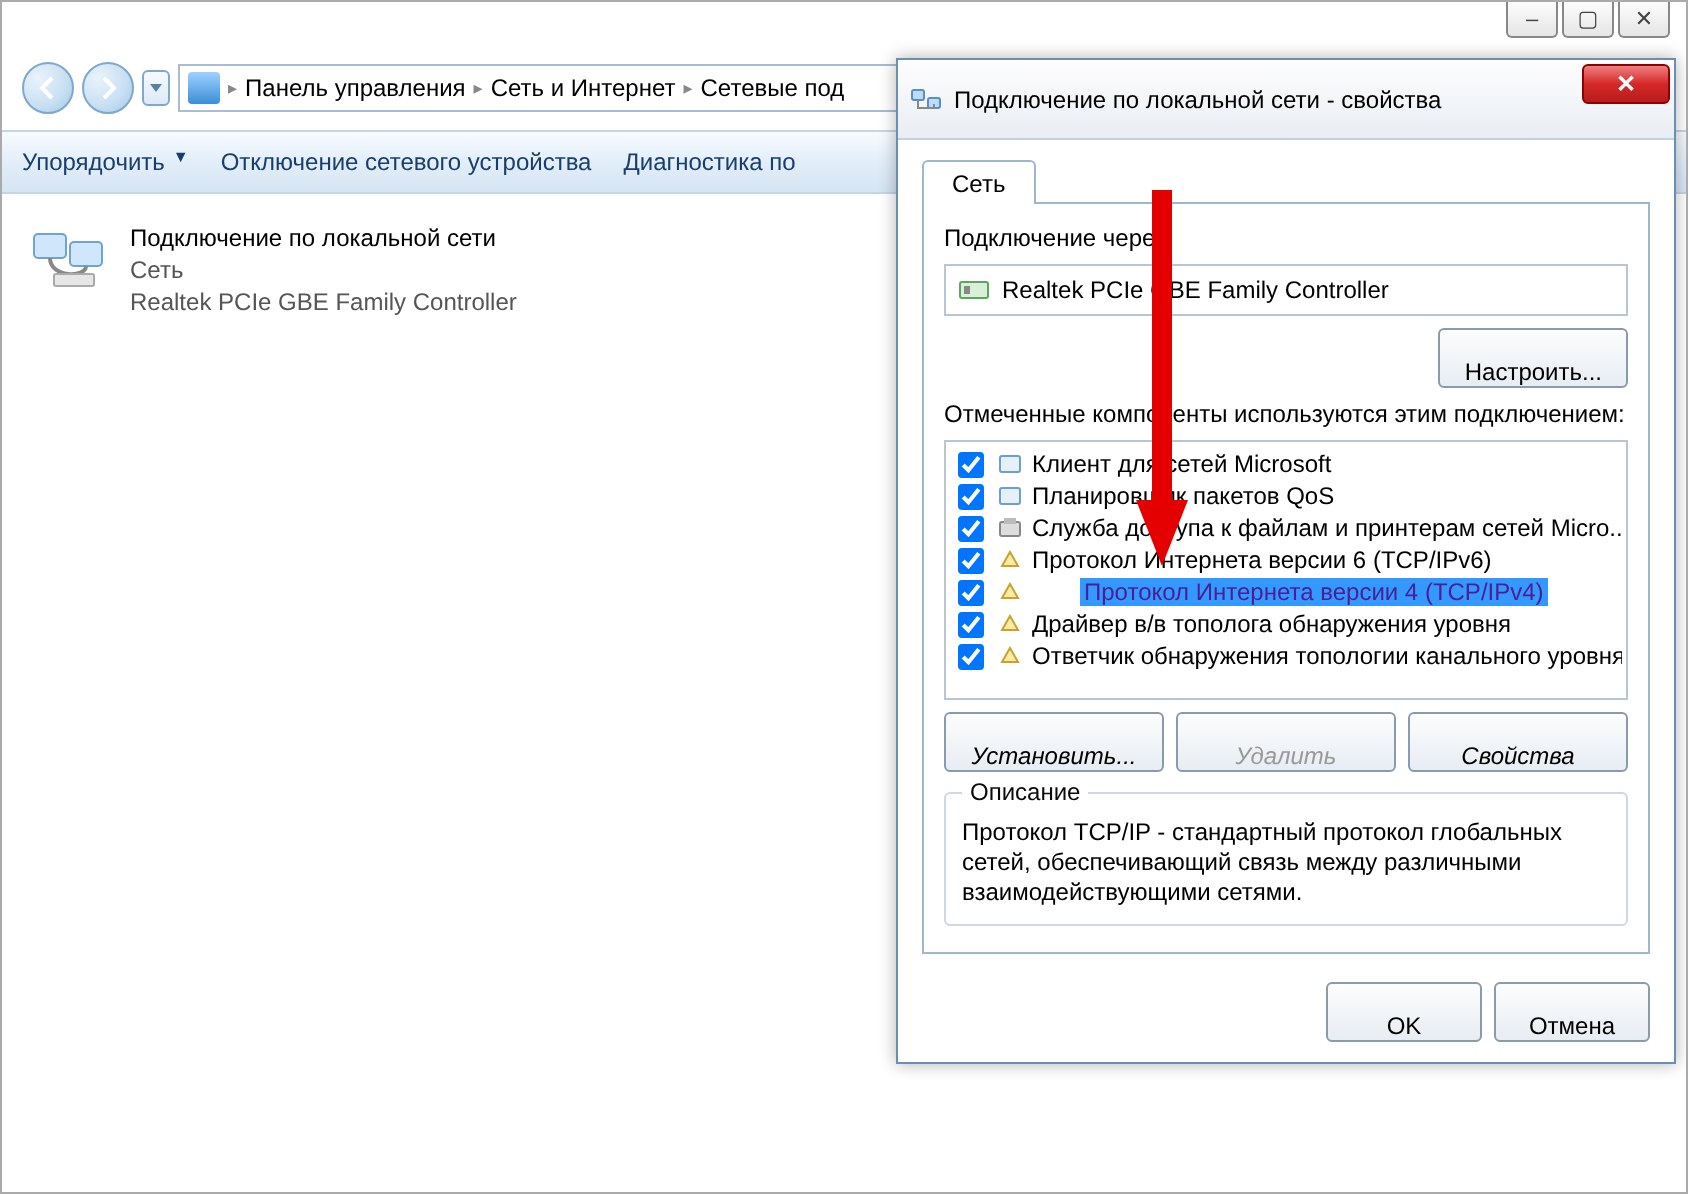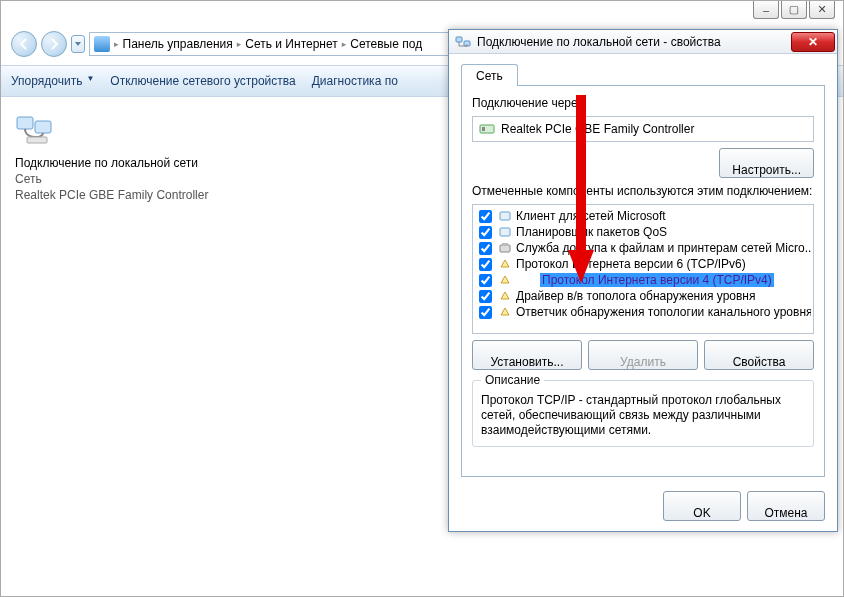--- a/index.html
+++ b/index.html
@@ -86,42 +86,41 @@
   
   .content {
     position: absolute;
     top: 96px; left: 0; right: 0; bottom: 0;
     background: #fff;
     padding: 10px;
   }
   .conn-item {
     display:flex; gap: 8px; align-items:flex-start;
     padding: 4px;
-    flex-direction: column;
   }
   .conn-icon {
     width: 42px; height: 36px;
     display:flex; align-items:center; justify-content:center;
   }
   .conn-text .title { color:#000; }
   .conn-text div { line-height: 16px; color:#555; }
   .conn-text .title { font-weight: normal; color:#000; }
 
   
   .dialog {
     position: absolute;
     left: 447px; top: 28px;
     width: 390px; height: 503px;
     background: #fff;
     border: 1px solid #6b8fb3;
     box-shadow: 0 0 8px rgba(0,0,0,0.3);
     display:flex; flex-direction:column;
   }
   .dlg-title {
-    height: 24px;
+    height: 40px;
     background: linear-gradient(#fdfdfd, #e9eef4);
     border-bottom: 1px solid #c3d0de;
     display:flex; align-items:center;
     padding: 0 6px;
     gap: 6px;
     font-size: 12px;
     position: relative;
   }
   .dlg-title .dlg-icon { width:16px; height:16px; }
   .dlg-close {
@@ -196,21 +195,21 @@
     color: #4c1d95;
     padding: 0 2px;
     margin-left: 24px;
   }
   .comp-row .mini-icon {
     width:14px; height:14px;
     display:inline-block;
     flex-shrink: 0;
   }
   .btn-row { display:flex; gap:6px; }
-  .btn-row .btn { flex:1; }
+  .btn-row .btn { flex:1;font-style:italic; }
   .desc-group {
     border: 1px solid #cdd8e3;
     border-radius: 3px;
     padding: 6px 8px 8px 8px;
     position: relative;
     margin-top: 4px;
   }
   .desc-group .legend {
     position:absolute; top:-8px; left:8px;
     background:#fff; padding:0 4px;

